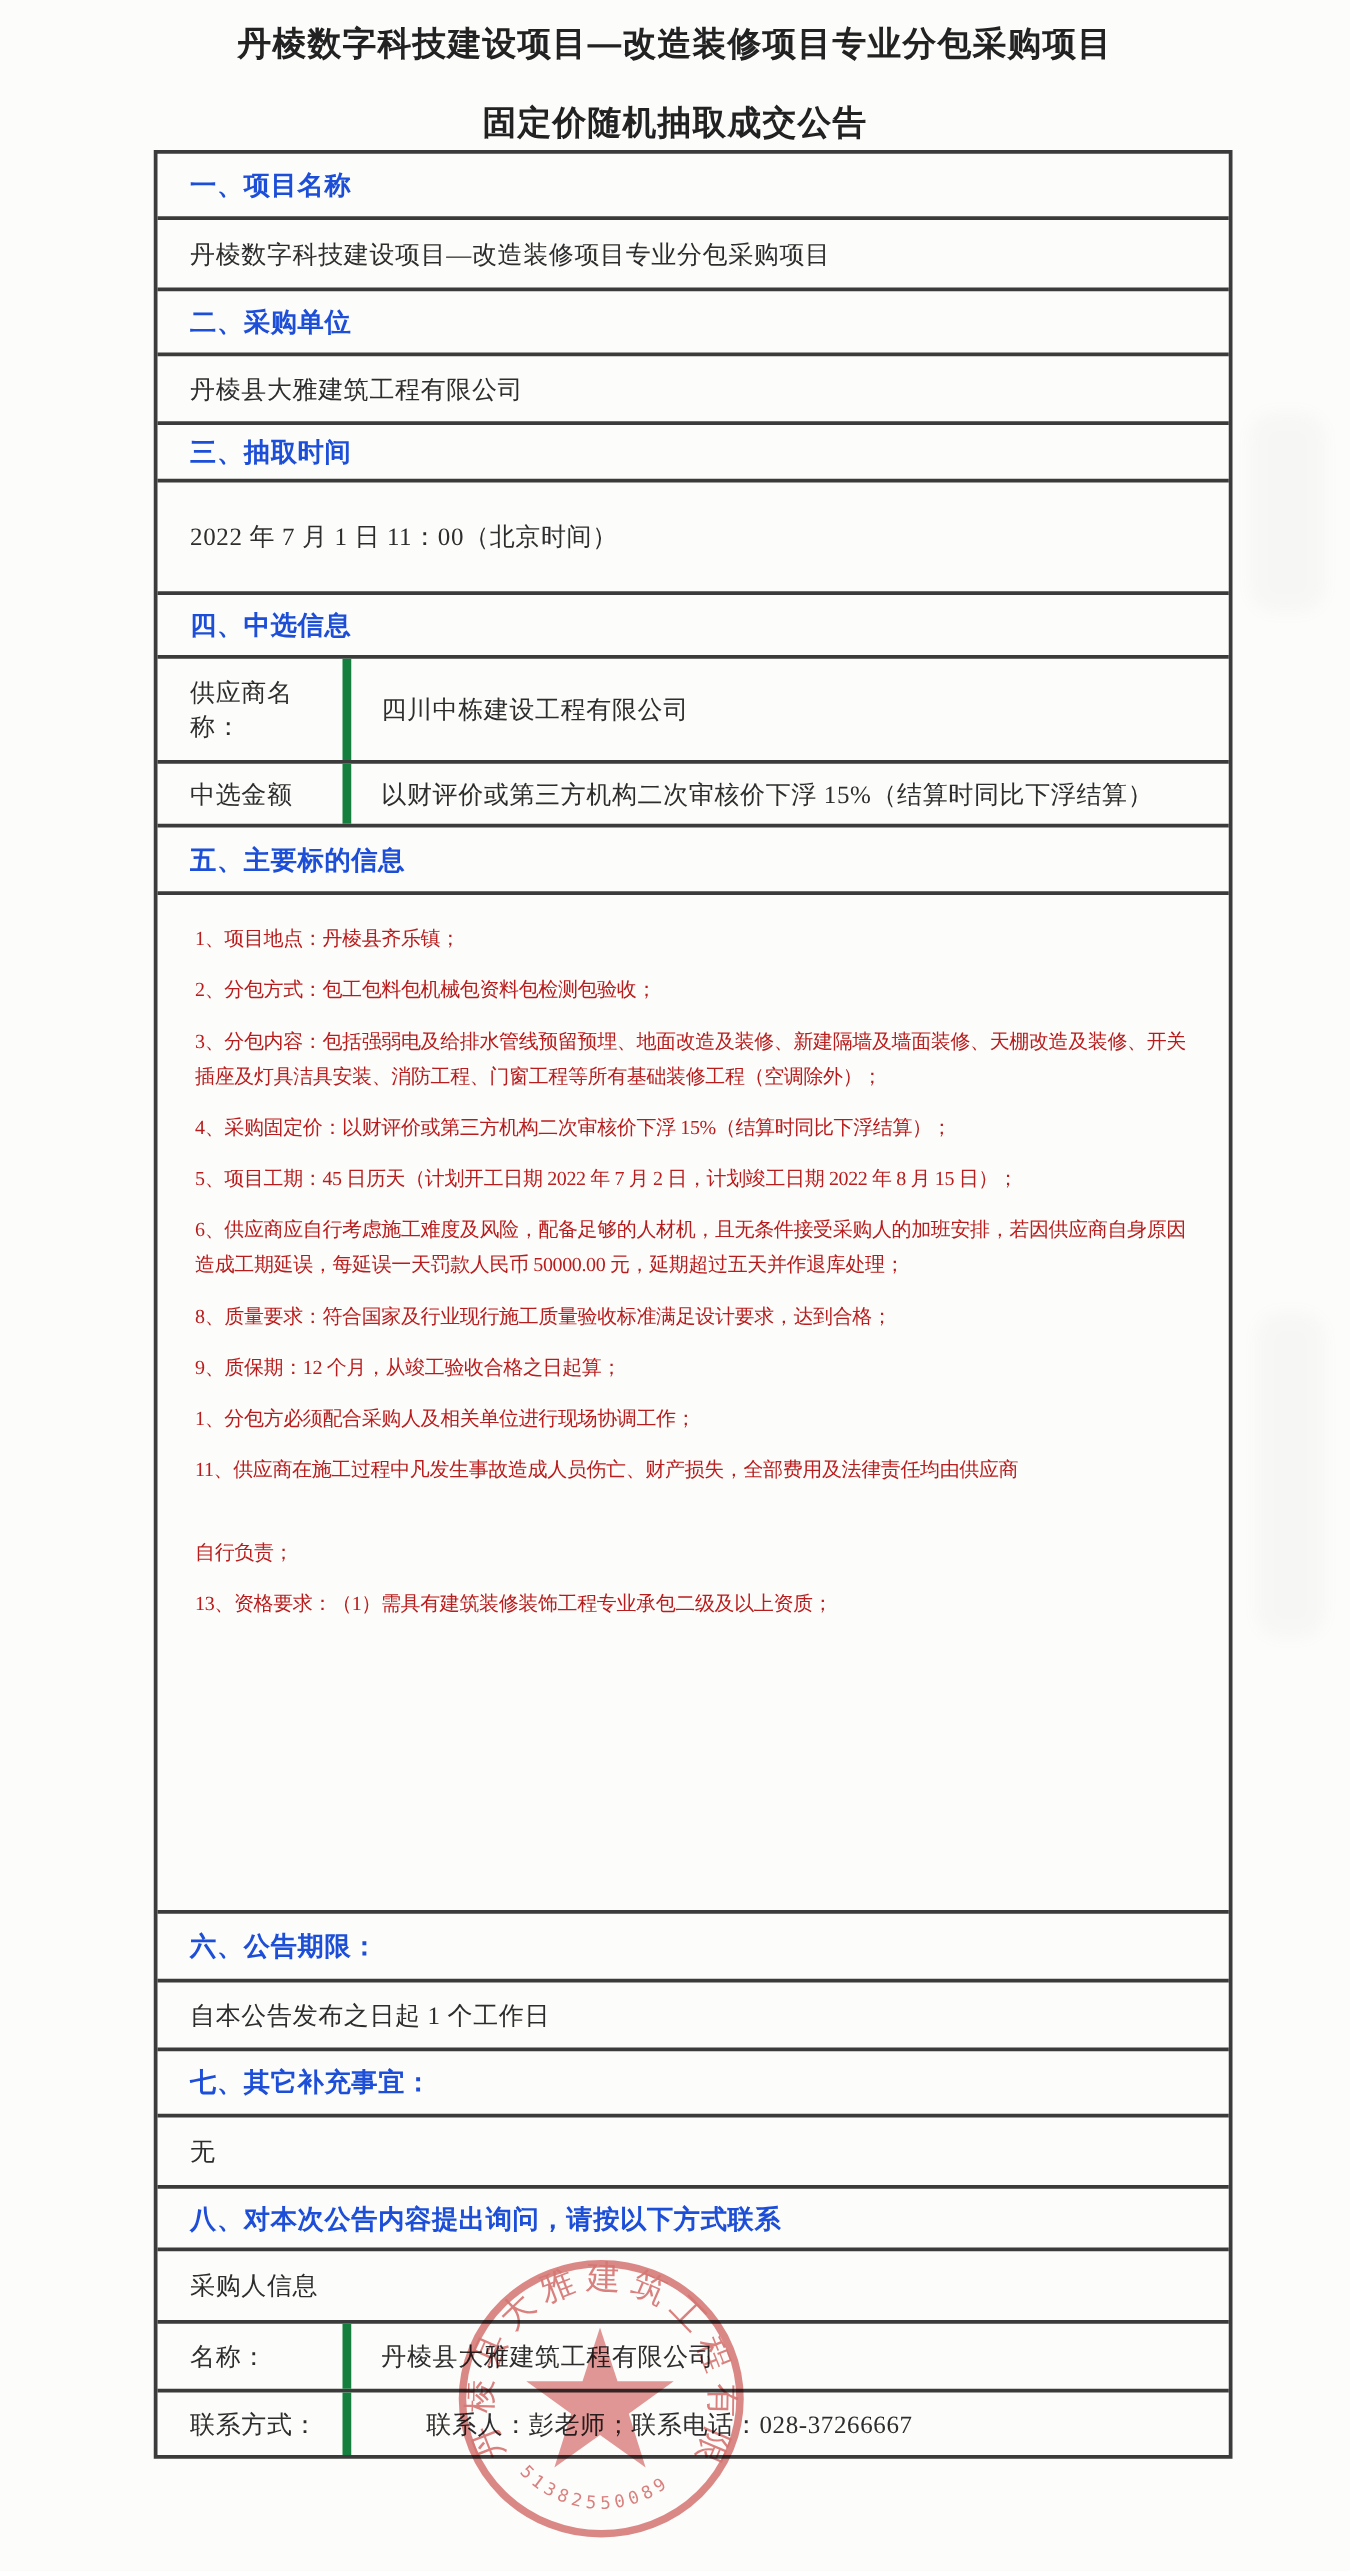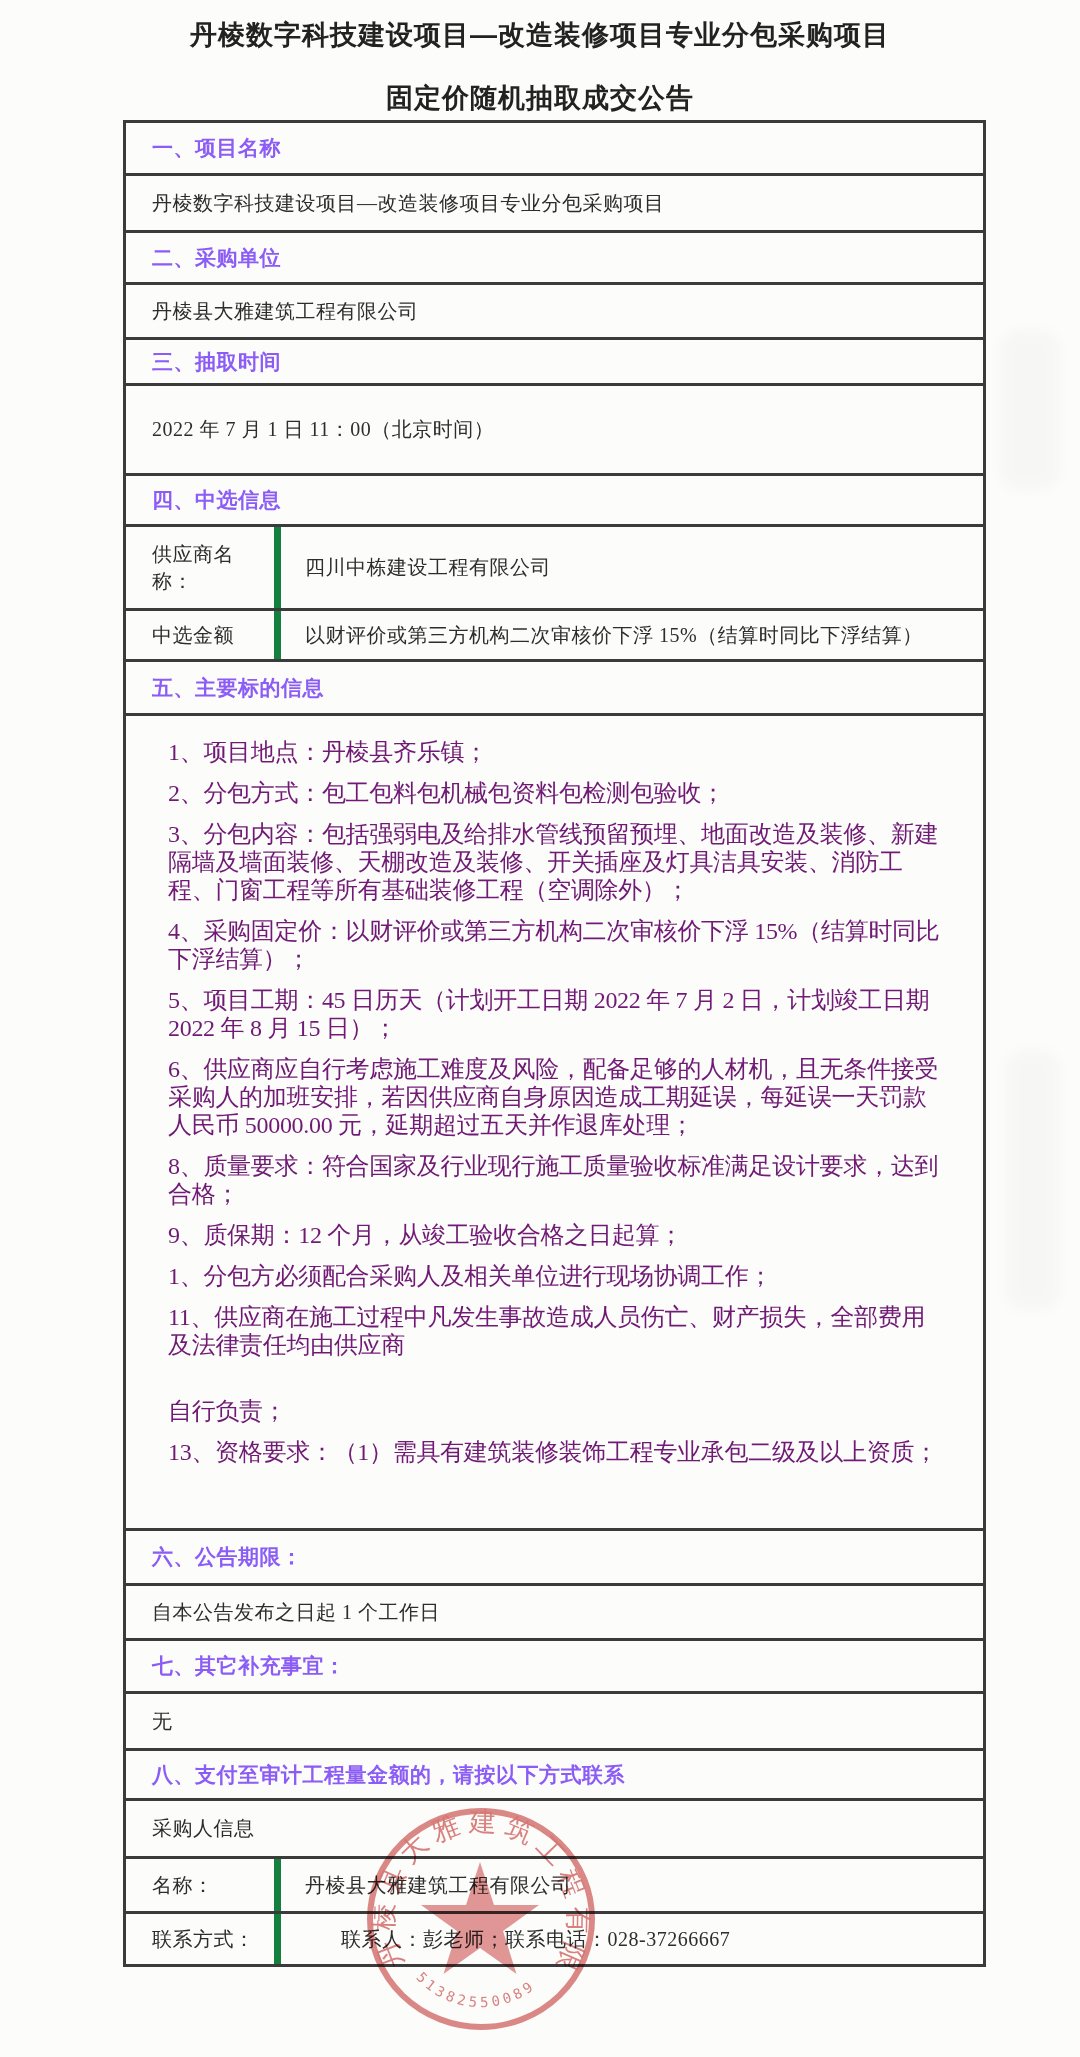--- a/index.html
+++ b/index.html
@@ -22,43 +22,43 @@
     position:absolute;left:123px;top:120px;width:863px;
     box-sizing:border-box;border:3px solid #3b3b3b;background:transparent;
   }
   .row{
     box-sizing:border-box;border-bottom:3px solid #3b3b3b;
     display:flex;align-items:center;
     font-size:20px;
   }
   .row:last-child{border-bottom:none;gap:36px;}
   .head{
-    font-weight:bold;color:#8b5cf6;
+    font-weight:bold;color:#1d4ed8;
     font-family:"Liberation Sans","DejaVu Sans",sans-serif;
     padding-left:26px;font-size:21px;letter-spacing:0.5px;
   }
   .val{padding-left:26px;letter-spacing:0.5px;}
   .pair{padding:0;}
   .pair .cell-label{
     box-sizing:border-box;width:155px;align-self:stretch;
     display:flex;align-items:center;padding-left:26px;
     border-right:7px solid #15803d;letter-spacing:0.5px;
   }
   .pair .cell-value{
     flex:1;padding-left:24px;padding-right:10px;letter-spacing:0.5px;
   }
   .r1{height:53px}.r2{height:57px}.r3{height:52px}.r4{height:55px}
   .r5{height:46px}.r6{height:90px}.r7{height:51px}.r8{height:84px}
   .r9{height:51px}.r10{height:54px}
   .r11{height:815px;display:block;overflow:hidden;padding:9px 26px 0 26px;}
   .r12{height:55px}.r13{height:55px}.r14{height:53px}.r15{height:57px}
   .r16{height:50px}.r17{height:58px}.r18{height:55px}.r19{height:50px}
   .r11 p{
-    margin:13px 16px;line-height:28px;font-size:24px;
-    letter-spacing:-0.3px;color:#701a75;
+    margin:13px 4px;line-height:28px;font-size:16px;
+    letter-spacing:-0.3px;color:#b91c1c;
   }
   .r11 p.pagebreak{margin-top:38px;}
   .seal{
     position:absolute;left:0;top:0;width:1080px;height:2057px;
     pointer-events:none;mix-blend-mode:multiply;opacity:0.82;
   }
   .artifact{
     position:absolute;background:#9a9a9a;opacity:0.05;
     filter:blur(6px);border-radius:20px;
   }
@@ -110,21 +110,21 @@
       <p>11、供应商在施工过程中凡发生事故造成人员伤亡、财产损失，全部费用及法律责任均由供应商</p>
       <p class="pagebreak">自行负责；</p>
       <p>13、资格要求：（1）需具有建筑装修装饰工程专业承包二级及以上资质；</p>
 
     </div>
 
     <div class="row r12 head">六、公告期限：</div>
     <div class="row r13 val">自本公告发布之日起 1 个工作日</div>
     <div class="row r14 head">七、其它补充事宜：</div>
     <div class="row r15 val">无</div>
-    <div class="row r16 head">八、支付至审计工程量金额的，请按以下方式联系</div>
+    <div class="row r16 head">八、对本次公告内容提出询问，请按以下方式联系</div>
     <div class="row r17 val">采购人信息</div>
 
     <div class="row r18 pair">
       <div class="cell-label">名称：</div>
       <div class="cell-value">丹棱县大雅建筑工程有限公司</div>
     </div>
 
     <div class="row r19 pair">
       <div class="cell-label">联系方式：</div>
       <div class="cell-value">联系人：彭老师；联系电话：028-37266667</div>

